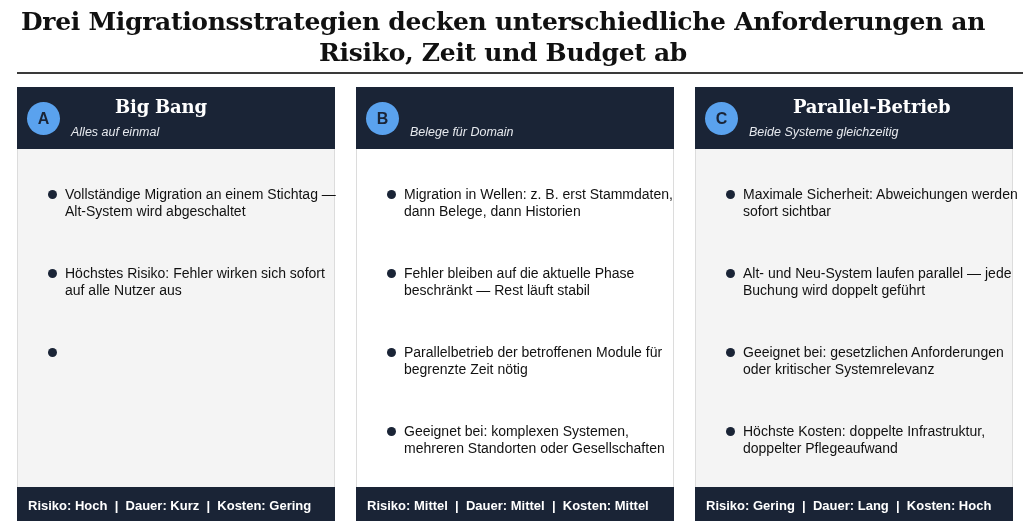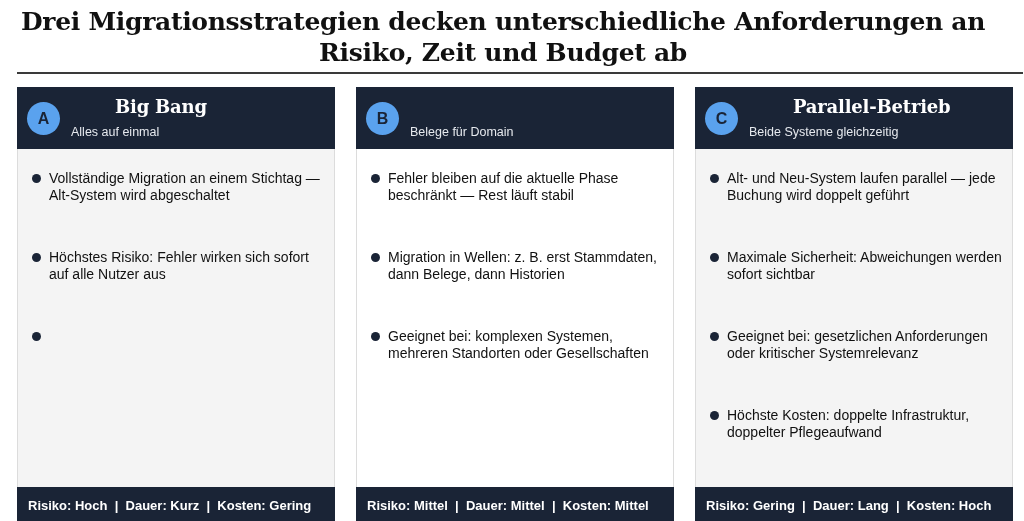--- a/index.html
+++ b/index.html
@@ -29,24 +29,24 @@
       font-family: "Liberation Sans", sans-serif; font-weight: bold; font-size: 16px;
       display: flex; align-items: center; justify-content: center;
     }
     .name {
       position: absolute; left: 54px; top: 9px;
       font-family: "DejaVu Serif", "Liberation Serif", serif; font-weight: bold;
       font-size: 18px; color: #ffffff; white-space: nowrap; letter-spacing: -0.2px; margin-left: 44px;
     }
     .sub {
       position: absolute; left: 54px; top: 38px;
-      font-family: "Liberation Sans", sans-serif; 
+      font-family: "Liberation Sans", sans-serif; font-style: italic;
       font-size: 12.5px; color: #e6e9ee; white-space: nowrap;
     }
-    .bullets { position: absolute; left: 12px; top: 82px; width: 296px; margin: 0; padding: 0; list-style: none; }
+    .bullets { position: absolute; left: 12px; top: 82px; width: 296px; margin: 16px; padding: 0; list-style: none; }
     .bullet {
       position: relative; padding-left: 19px;
       font-family: "Liberation Sans", sans-serif; font-size: 14px; line-height: 17px; color: #111111;
       height: 79px;
     }
     .dot {
       position: absolute; left: 2px; top: 4px; width: 9px; height: 9px; border-radius: 50%; background: #1a2436;
     }
     .foot {
       position: absolute; left: -1px; top: 399px; width: 318px; height: 36px;
@@ -76,37 +76,38 @@
       <span style="white-space:pre">Risiko: Hoch  |  Dauer: Kurz  |  Kosten: Gering</span>
     </div>
 </div>
 
 <div class="col c2">
   <div class="head">
     <div class="badge">B</div>
     <div class="sub">Belege für Domain</div>
   </div>
   <ul class="bullets">
+    <li class="bullet"><span class="dot"></span><span>Migration in Wellen: z. B. erst Stammdaten, dann Belege, dann Historien</span></li>
     <li class="bullet"><span class="dot"></span><span>Fehler bleiben auf die aktuelle Phase beschränkt — Rest läuft stabil</span></li>
-    <li class="bullet"><span class="dot"></span><span>Migration in Wellen: z. B. erst Stammdaten, dann Belege, dann Historien</span></li>
+    <li class="bullet"><span class="dot"></span><span>Parallelbetrieb der betroffenen Module für begrenzte Zeit nötig</span></li>
     <li class="bullet"><span class="dot"></span><span>Geeignet bei: komplexen Systemen, mehreren Standorten oder Gesellschaften</span></li>
   </ul>
   <div class="foot">
       <span style="white-space:pre">Risiko: Mittel  |  Dauer: Mittel  |  Kosten: Mittel</span>
     </div>
 </div>
 
 <div class="col c3">
   <div class="head">
     <div class="badge">C</div>
     <div class="name">Parallel-Betrieb</div>
     <div class="sub">Beide Systeme gleichzeitig</div>
   </div>
   <ul class="bullets">
+    <li class="bullet"><span class="dot"></span><span>Maximale Sicherheit: Abweichungen werden sofort sichtbar</span></li>
     <li class="bullet"><span class="dot"></span><span>Alt- und Neu-System laufen parallel — jede Buchung wird doppelt geführt</span></li>
-    <li class="bullet"><span class="dot"></span><span>Maximale Sicherheit: Abweichungen werden sofort sichtbar</span></li>
     <li class="bullet"><span class="dot"></span><span>Geeignet bei: gesetzlichen Anforderungen oder kritischer Systemrelevanz</span></li>
     <li class="bullet"><span class="dot"></span><span>Höchste Kosten: doppelte Infrastruktur, doppelter Pflegeaufwand</span></li>
   </ul>
   <div class="foot">
       <span style="white-space:pre">Risiko: Gering  |  Dauer: Lang  |  Kosten: Hoch</span>
     </div>
 </div>
 
 </body></html>

